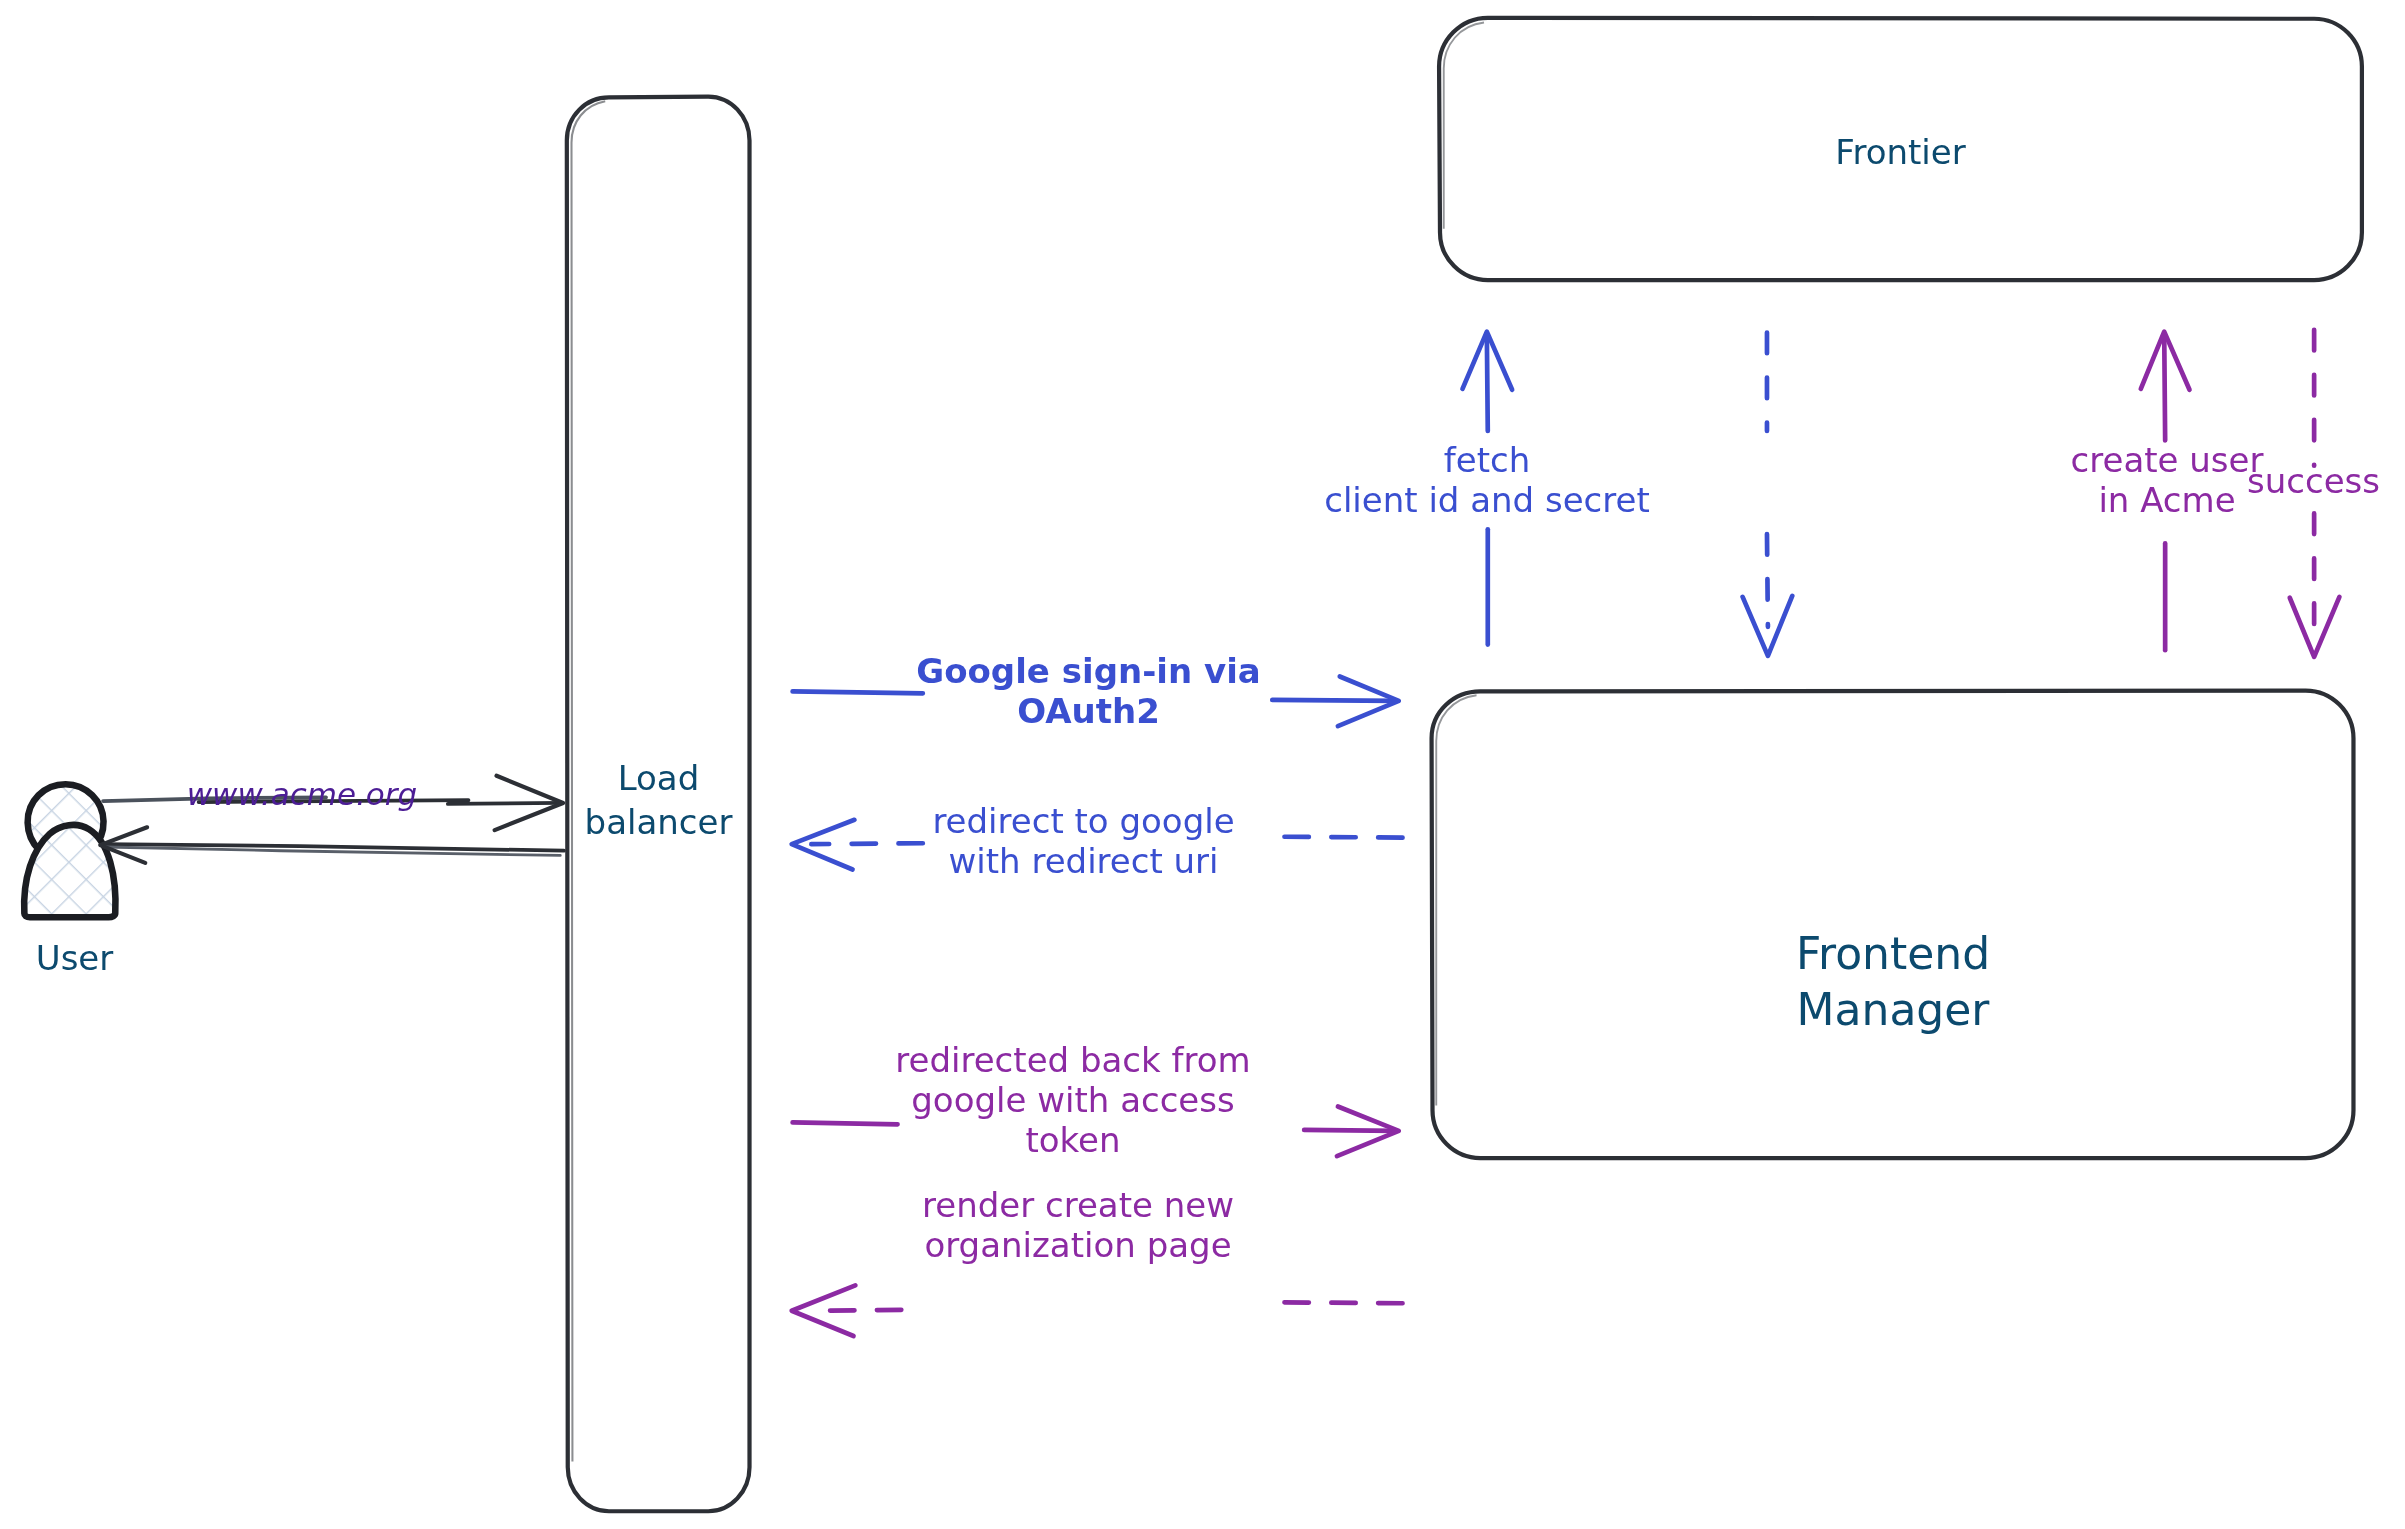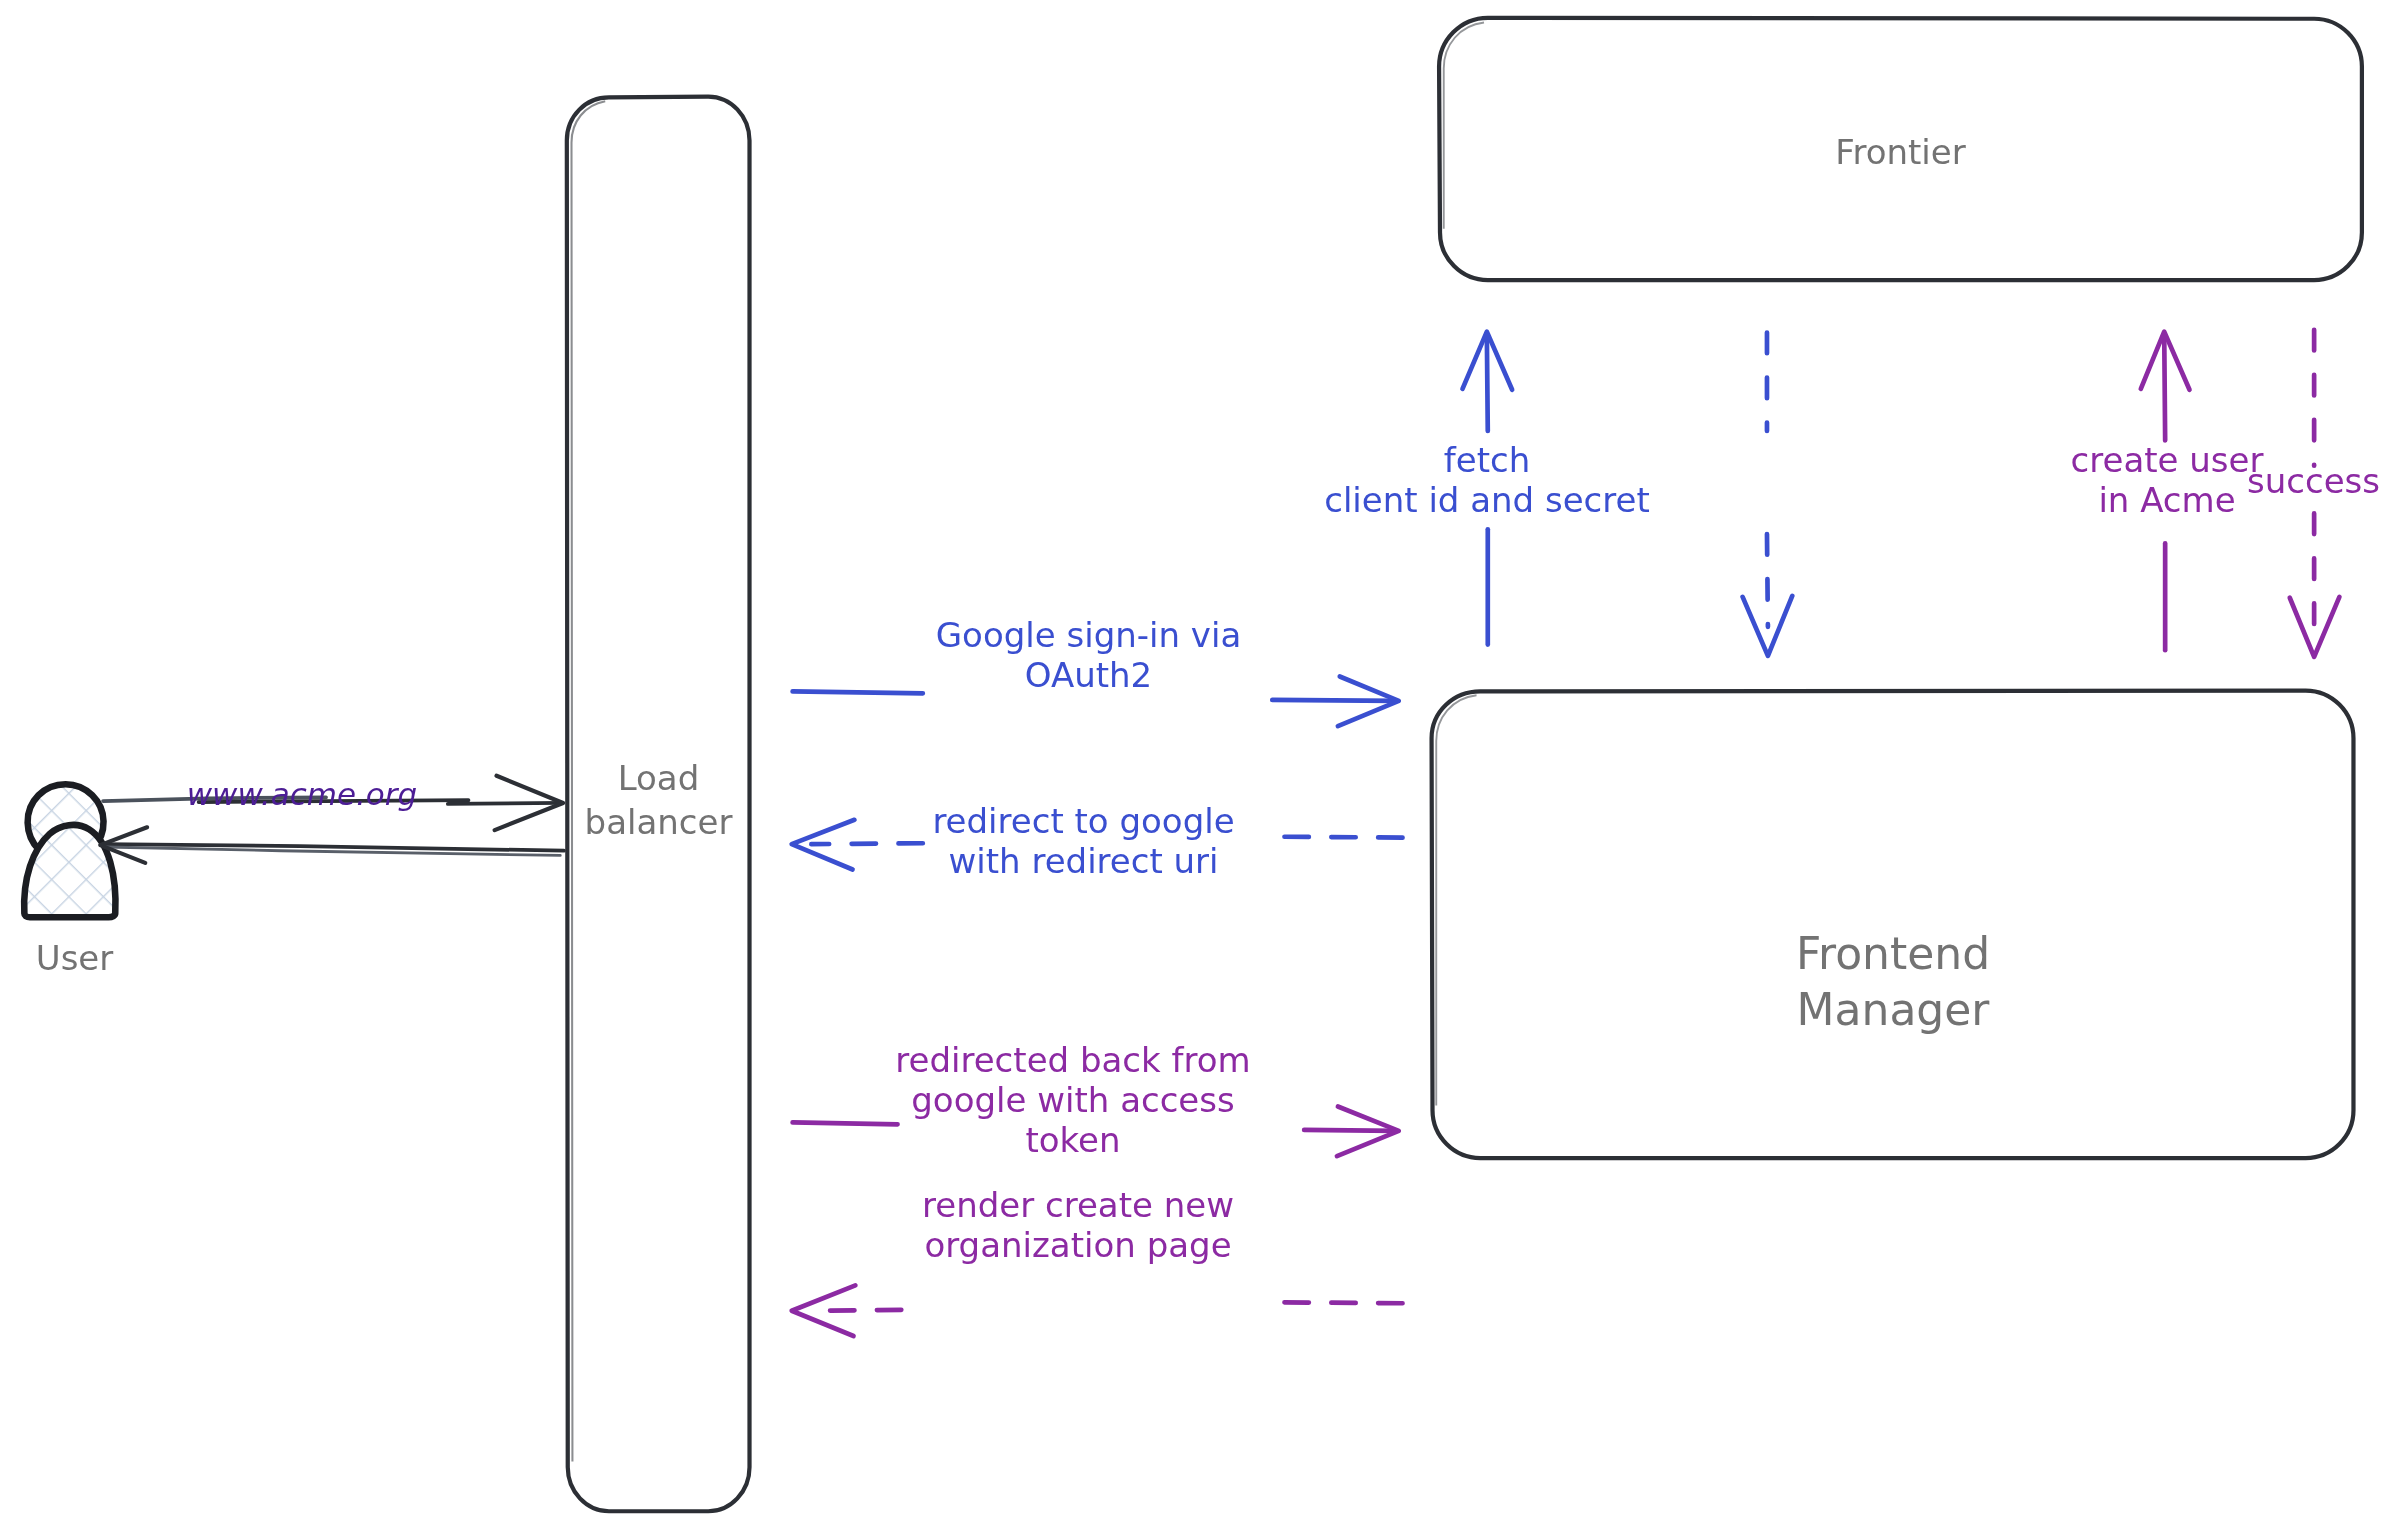--- a/index.html
+++ b/index.html
@@ -21,21 +21,21 @@
   #canvas svg.layer {
     position: absolute;
     top: 0; left: 0;
     width: 2405px;
     height: 1530px;
     pointer-events: none;
   }
   .node-label {
     position: absolute;
     text-align: center;
-    color: #737373;
+    color: #0c4a6e;
     font-family: "DejaVu Sans", sans-serif;
     line-height: 1.28;
     white-space: pre-line;
     pointer-events: none;
   }
   .edge-label {
     position: absolute;
     text-align: center;
     font-family: "DejaVu Sans", sans-serif;
     line-height: 1.18;
@@ -163,21 +163,21 @@
   <div class="node-label" style="left:567px; top:757px; width:183px; font-size:34px;">Load
 balancer</div>
 
   <div class="node-label" style="left:1439px; top:131px; width:923px; font-size:34px;">Frontier</div>
 
   <div class="node-label" style="left:1432px; top:926px; width:922px; font-size:44px;">Frontend
 Manager</div>
 
   <div class="edge-label dark" style="left:171px; top:776px; width:262px; font-size:31px;">www.acme.org</div>
 
-  <div class="edge-label blue" style="left:901px; top:615px; width:375px; font-size:34px;">Google sign-in via
+  <div class="edge-label blue" style="left:901px; top:651px; width:375px; font-size:34px;font-weight:bold;">Google sign-in via
 OAuth2</div>
 
   <div class="edge-label blue" style="left:901px; top:801px; width:365px; font-size:34px;">redirect to google
 with redirect uri</div>
 
   <div class="edge-label purple" style="left:876px; top:1040px; width:394px; font-size:34px;">redirected back from
 google with access
 token</div>
 
   <div class="edge-label purple" style="left:881px; top:1185px; width:394px; font-size:34px;">render create new

